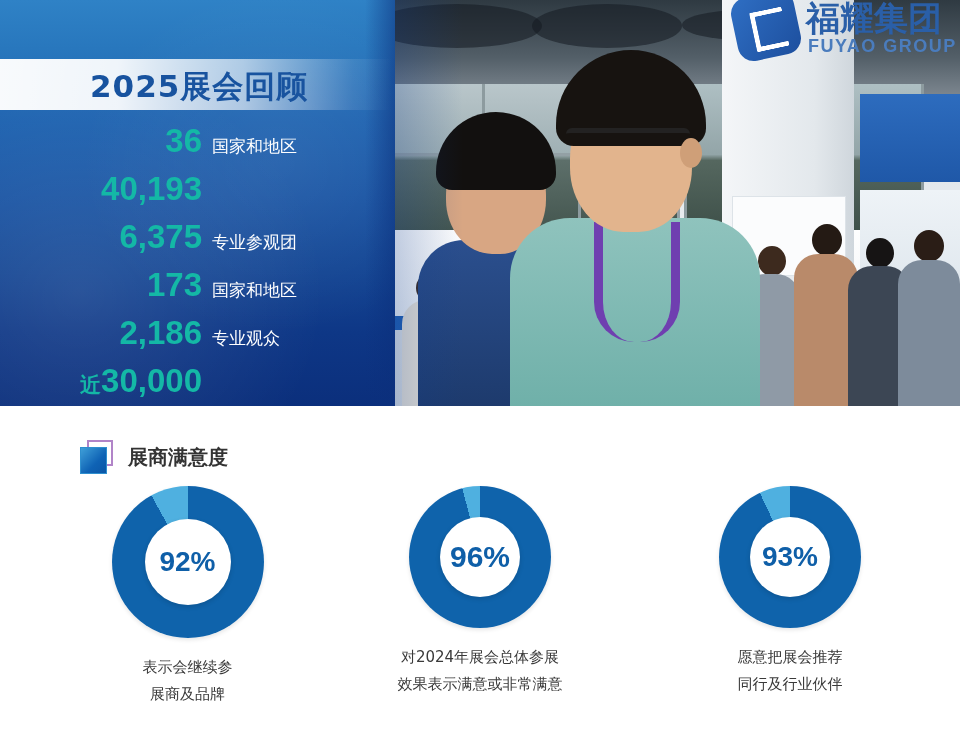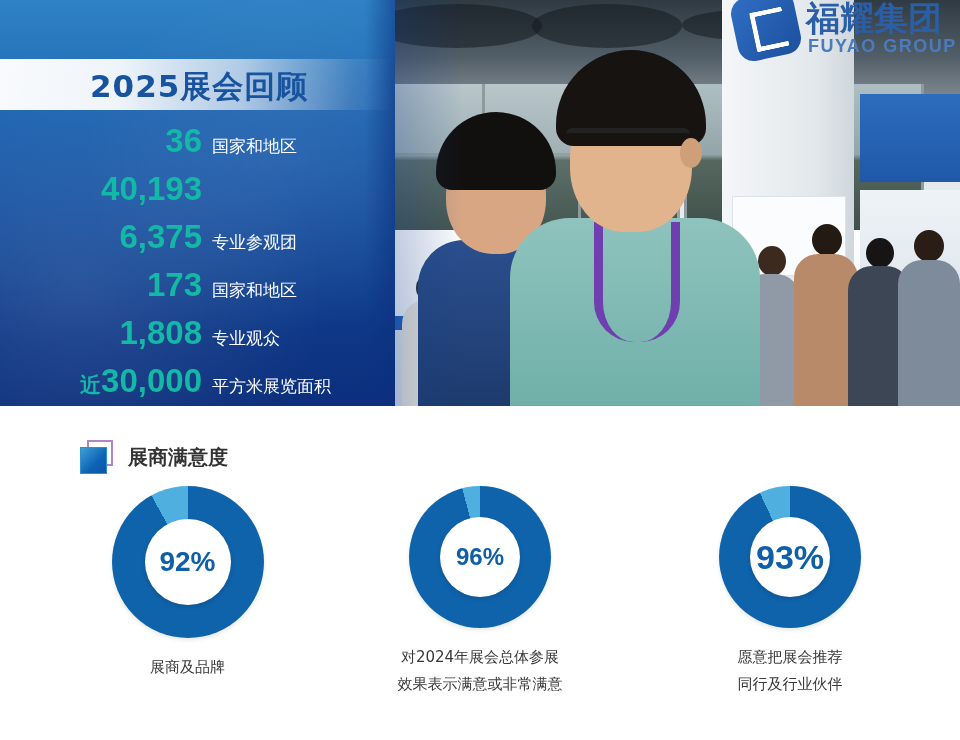--- a/index.html
+++ b/index.html
@@ -358,26 +358,25 @@
         </div>
         <div class="stat-row">
           <div class="stat-num"><span>6,375</span></div>
           <div class="stat-label">专业参观团</div>
         </div>
         <div class="stat-row">
           <div class="stat-num"><span>173</span></div>
           <div class="stat-label">国家和地区</div>
         </div>
         <div class="stat-row">
-          <div class="stat-num"><span>1,808</span></div>
+          <div class="stat-num"><span>2,186</span></div>
           <div class="stat-label">专业观众</div>
         </div>
         <div class="stat-row">
           <div class="stat-num"><span class="pre">近</span><span>30,000</span></div>
-          <div class="stat-label">平方米展览面积</div>
         </div>
       </div>
   </div>
 
   <div class="sat-section">
 
     <div class="sat-head">
       <span class="sat-icon">
         <span class="back"></span>
         <span class="front"></span>
@@ -388,41 +387,42 @@
     <div class="charts" id="charts-row">
         <div class="chart-item" style="left: 0px; width: 375px;">
           <div class="donut-wrap" style="width: 152px; height: 152px;">
             <div class="donut" style="width: 152px; height: 152px; background: conic-gradient(rgb(15, 99, 171) 0deg, rgb(15, 99, 171) 331.2deg, rgb(79, 176, 224) 331.2deg, rgb(79, 176, 224) 360deg); box-shadow: rgba(0, 0, 0, 0.1) 0px 2px 4px;">
               <div class="donut-hole" style="width: 86px; height: 86px;">
                 <span class="donut-pct" style="font-size: 28px;">92%</span>
               </div>
             </div>
           </div>
           <div class="chart-caption">
+            <div>表示会继续参</div>
             <div>展商及品牌</div>
           </div>
         </div>
         <div class="chart-item" style="left: 330px; width: 300px;">
           <div class="donut-wrap" style="width: 142px; height: 142px;">
             <div class="donut" style="width: 142px; height: 142px; background: conic-gradient(rgb(15, 99, 171) 0deg, rgb(15, 99, 171) 345.6deg, rgb(79, 176, 224) 345.6deg, rgb(79, 176, 224) 360deg); box-shadow: rgba(0, 0, 0, 0.1) 0px 2px 4px;">
               <div class="donut-hole" style="width: 80px; height: 80px;">
-                <span class="donut-pct" style="font-size: 24px;">96%</span>
+                <span class="donut-pct" style="font-size: 30px;">96%</span>
               </div>
             </div>
           </div>
           <div class="chart-caption">
             <div>对2024年展会总体参展</div>
             <div>效果表示满意或非常满意</div>
           </div>
         </div>
         <div class="chart-item" style="left: 640px; width: 300px;">
           <div class="donut-wrap" style="width: 142px; height: 142px;">
             <div class="donut" style="width: 142px; height: 142px; background: conic-gradient(rgb(15, 99, 171) 0deg, rgb(15, 99, 171) 334.8deg, rgb(79, 176, 224) 334.8deg, rgb(79, 176, 224) 360deg); box-shadow: rgba(0, 0, 0, 0.1) 0px 2px 4px;">
               <div class="donut-hole" style="width: 80px; height: 80px;">
-                <span class="donut-pct" style="font-size: 34px;">93%</span>
+                <span class="donut-pct" style="font-size: 28px;">93%</span>
               </div>
             </div>
           </div>
           <div class="chart-caption">
             <div>愿意把展会推荐</div>
             <div>同行及行业伙伴</div>
           </div>
         </div>
       </div>
   </div>

